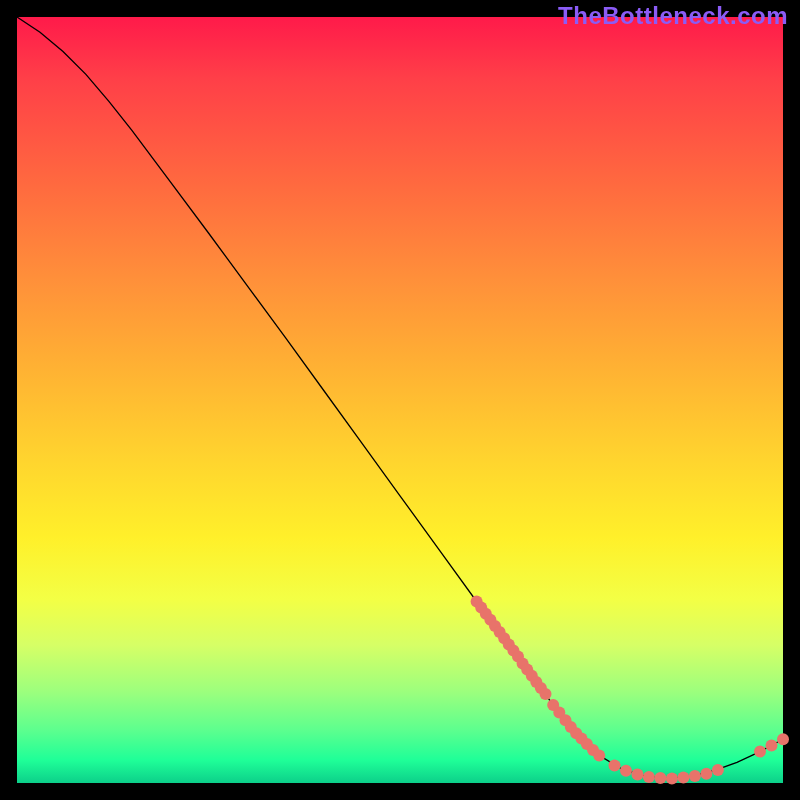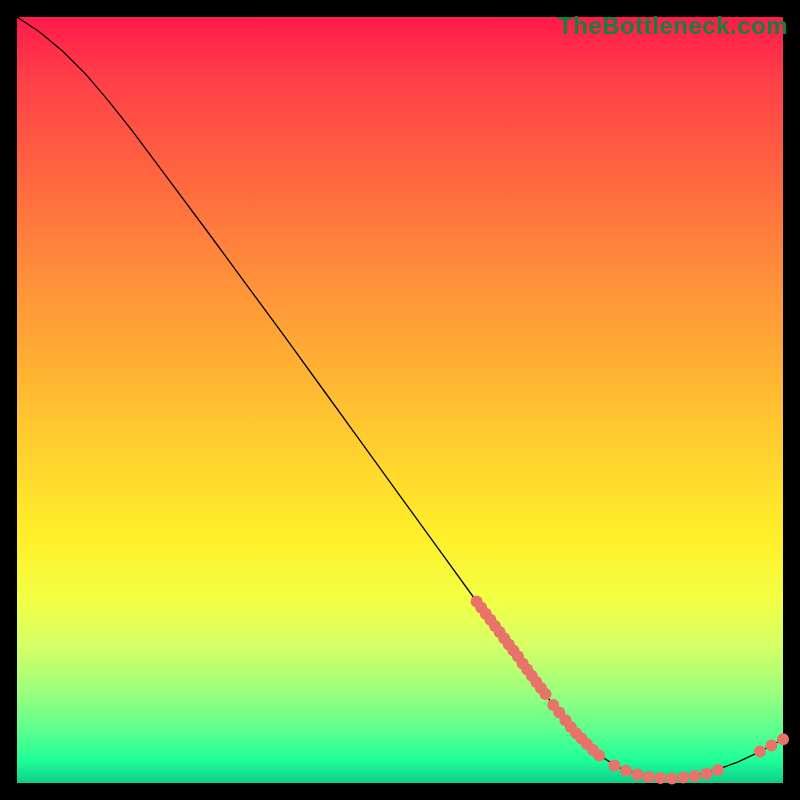--- a/index.html
+++ b/index.html
@@ -12,23 +12,23 @@
     font-family: Arial, Helvetica, sans-serif;
   }
   .frame {
     position: relative;
     width: 800px;
     height: 800px;
     background: #000;
   }
   .watermark {
     position: absolute;
-    top: 12px;
+    top: 2px;
     right: 12px;
-    color: #15803d;
+    color: #8b5cf6;
     font-size: 24px;
     font-weight: 600;
     letter-spacing: 0.5px;
     z-index: 20;
   }
   .plot {
     position: absolute;
     left: 17px;
     top: 17px;
     width: 766px;

